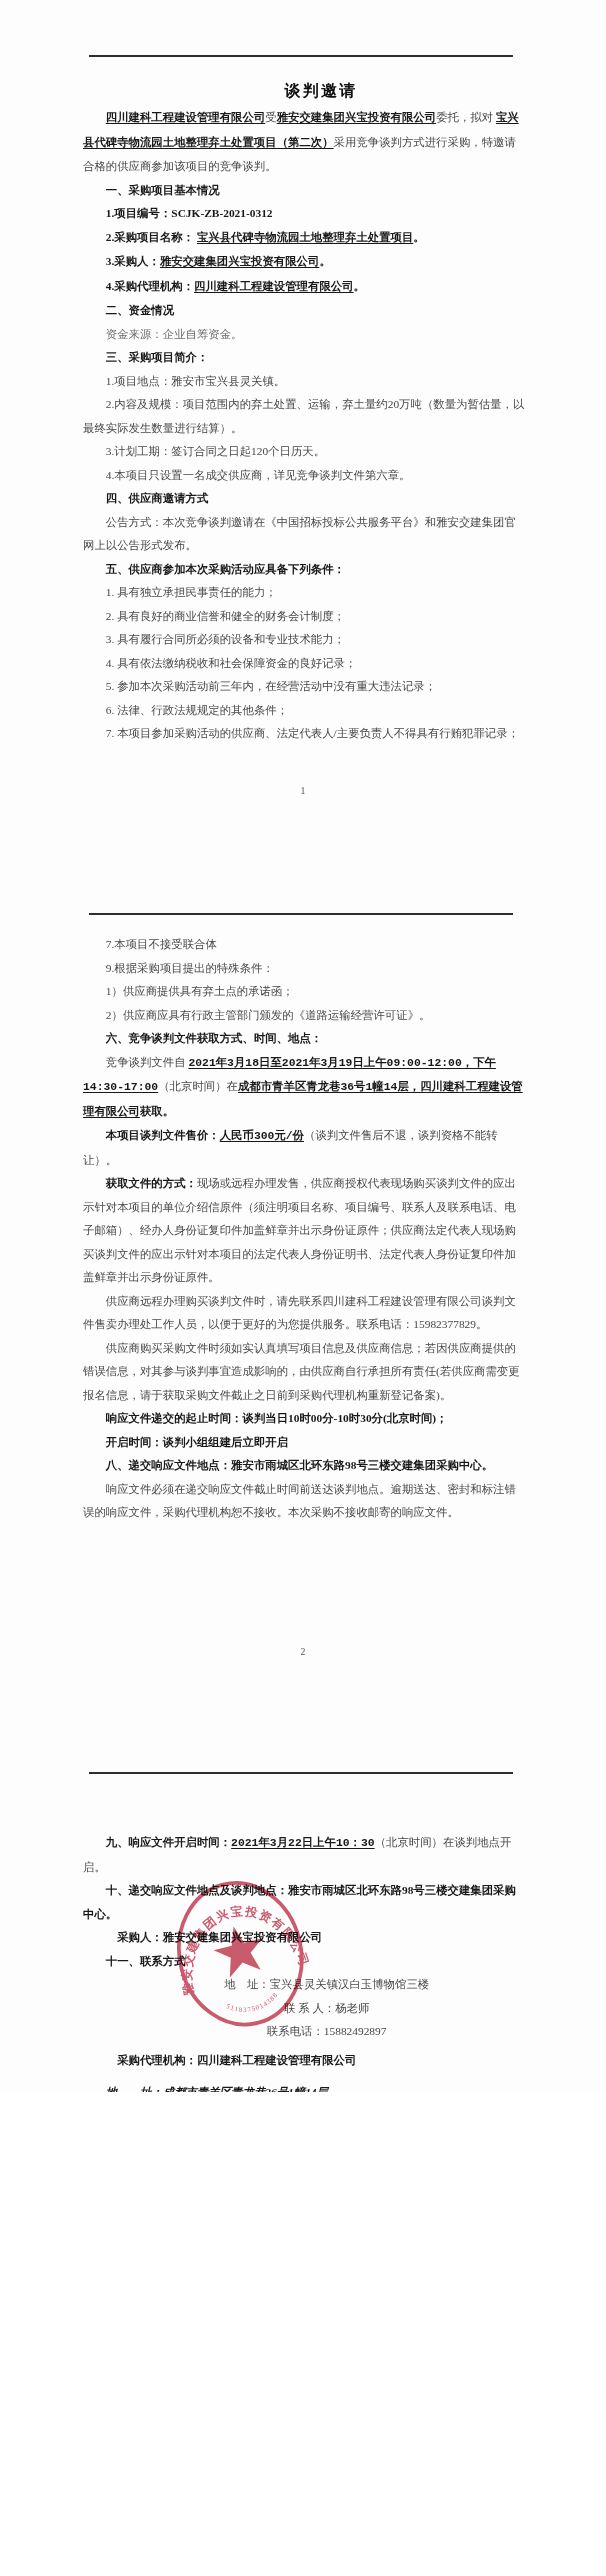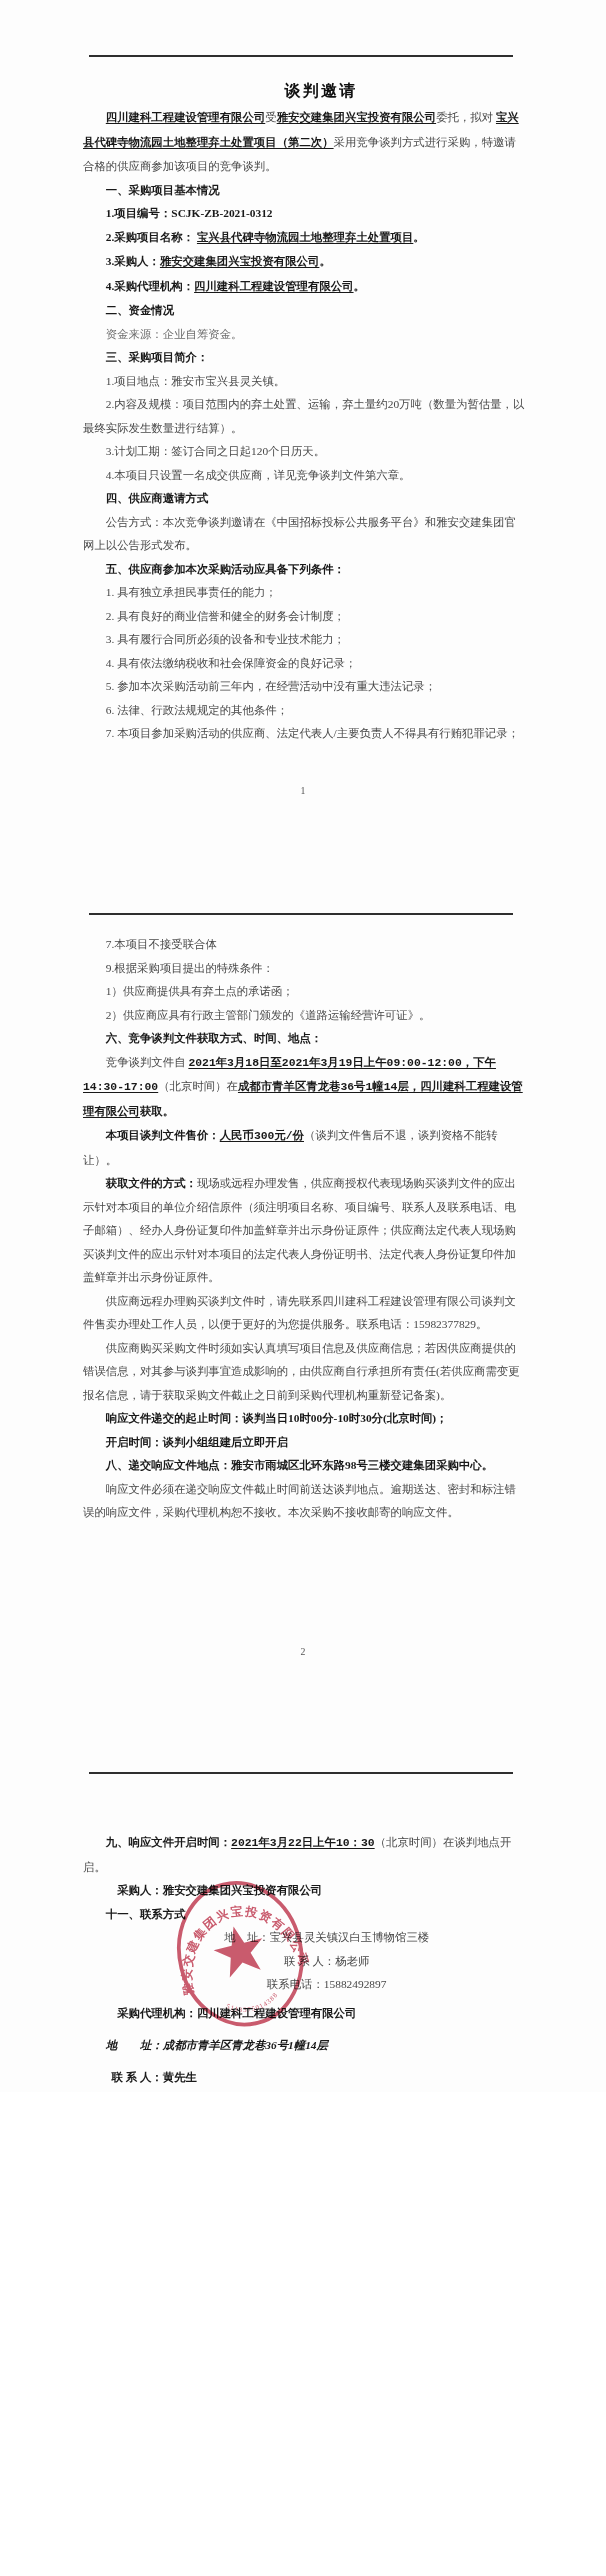--- a/index.html
+++ b/index.html
@@ -91,20 +91,21 @@
     <p>响应文件必须在递交响应文件截止时间前送达谈判地点。逾期送达、密封和标注错误的响应文件，采购代理机构恕不接收。本次采购不接收邮寄的响应文件。</p>
   </div>
 
   <div class="pagenum" style="top:1646px;">2</div>
 
   <div class="rule" style="top:1772px;"></div>
 
   <div class="content" style="top:1793px;margin-top:38px;">
     <p><span class="b">九、响应文件开启时间：</span><span class="b u">2021年3月22日上午10：30</span><span>（北京时间）在谈判地点开启。</span></p>
 
+    <p class="b ind45">十、递交响应文件地点及谈判地点：雅安市雨城区北环东路98号三楼交建集团采购中心。</p>
     <p class="b pl3">采购人：雅安交建集团兴宝投资有限公司</p>
 
     <p class="b">十一、联系方式</p>
     <p class="pl4">地　址：宝兴县灵关镇汉白玉博物馆三楼</p>
     <p class="pl4">联 系 人：杨老师</p>
     <p class="pl4">联系电话：15882492897</p>
 
     <div class="agency">
       <p class="b pl3">采购代理机构：四川建科工程建设管理有限公司</p>
       <p class="b" style="padding-left:2em;text-indent:0;font-style:italic;">地　　址：成都市青羊区青龙巷36号1幢14层</p>

